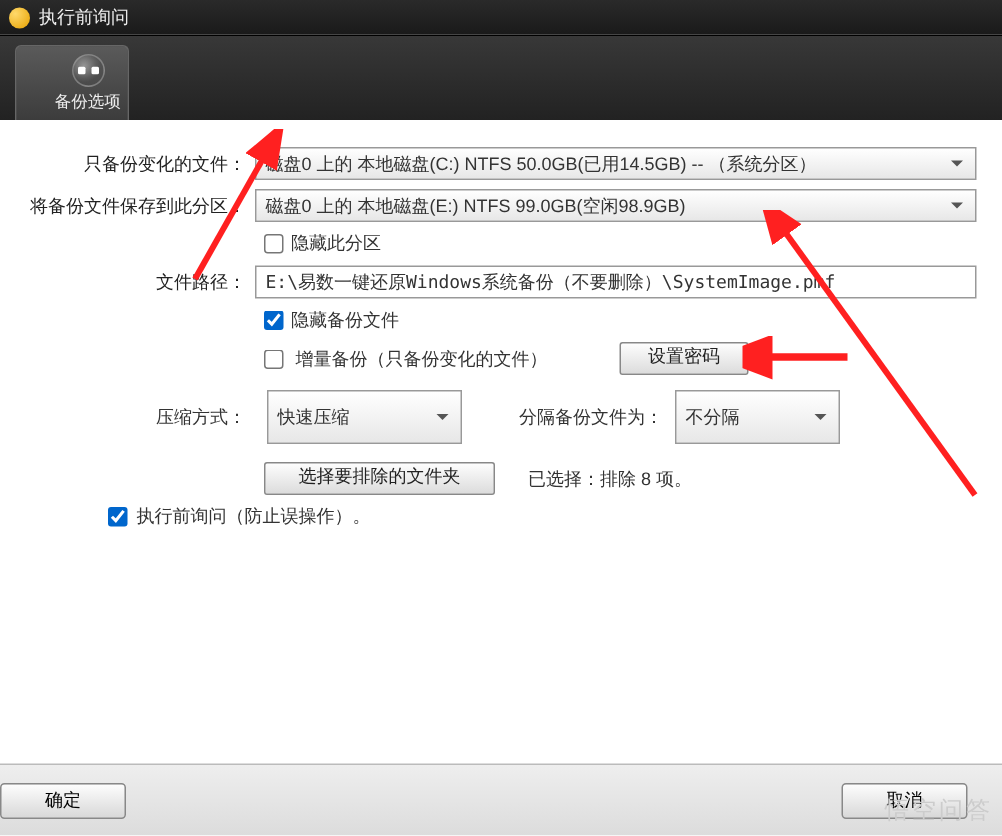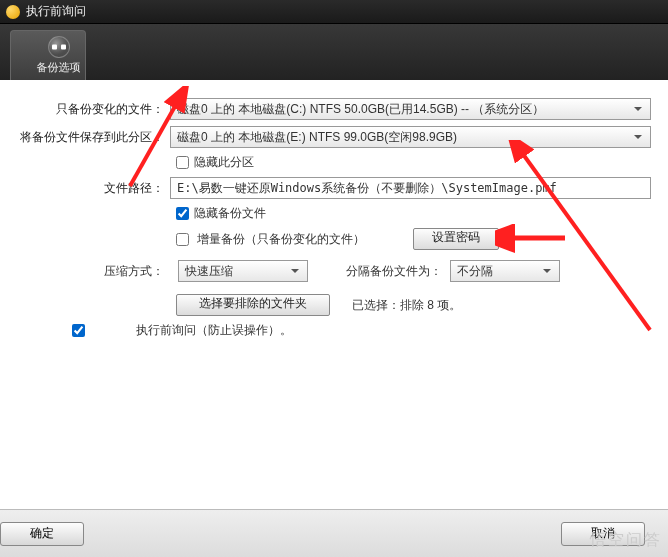--- a/index.html
+++ b/index.html
@@ -101,32 +101,32 @@
     .btn {
       height: 22px; padding: 0 18px;
       border: 1px solid #888;
       background: linear-gradient(#fdfdfd, #dcdcdc);
       border-radius: 2px;
       font-size: 12px; color: #222;
       cursor: pointer;
       display: inline-flex; align-items: flex-start; justify-content: center;
     }
     .select-small {
-      width: 130px; height: 22px;
+      width: 130px; height: 36px;
       border: 1px solid #999;
       background: linear-gradient(#fff, #e7e7e7);
       padding: 0 6px; font-size: 12px;
       display: flex; align-items: center;
       position: relative;
       cursor: pointer;
     }
     .inline-group { display: flex; align-items: center; gap: 8px; margin: 0 0; }
     .auto-row { margin: 22px 0 4px 36px; display: flex; align-items: center; }
     .auto-row input { margin-right: 6px; }
-    .sub-row { margin-left: 72px; display: flex; align-items: center; margin-top: 6px; gap: 45px; }
+    .sub-row { margin-left: 72px; display: flex; align-items: center; margin-top: 6px; }
     .sub-row input { margin-right: 6px; }
     .bottom-bar {
       position: absolute; bottom: 0; left: 0; right: 0; height: 48px;
       background: linear-gradient(#eee, #dcdcdc);
       border-top: 1px solid #bbb;
       display: flex; align-items: center; justify-content: space-between;
       padding-right: 24px; gap: 10px;
     }
     .btn2 {
       width: 84px; height: 24px;

